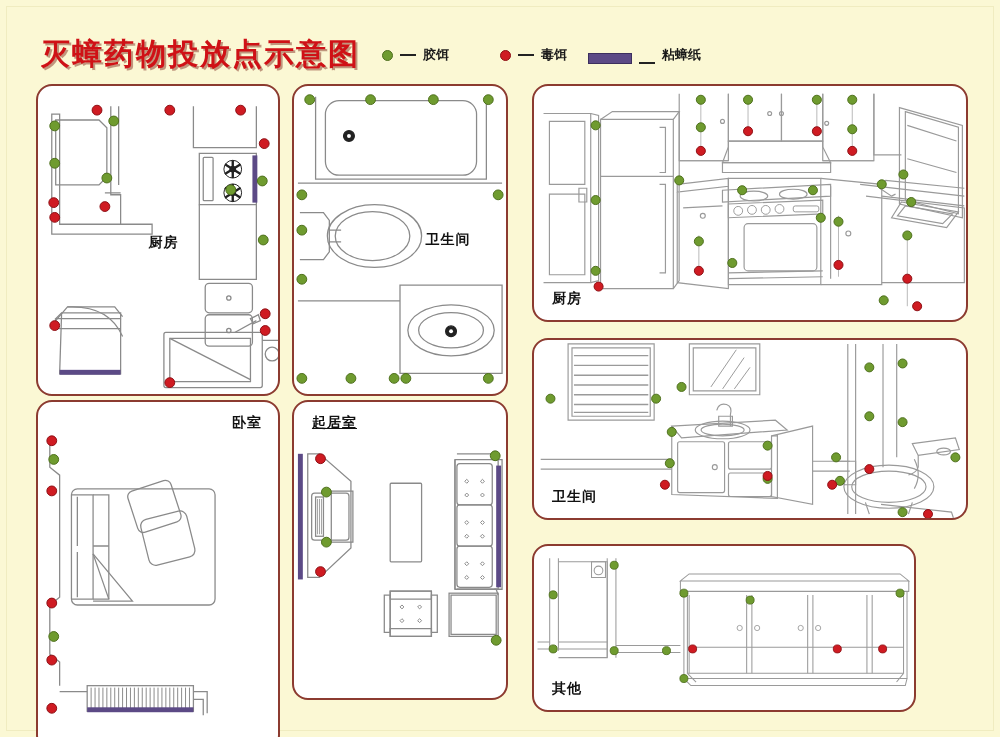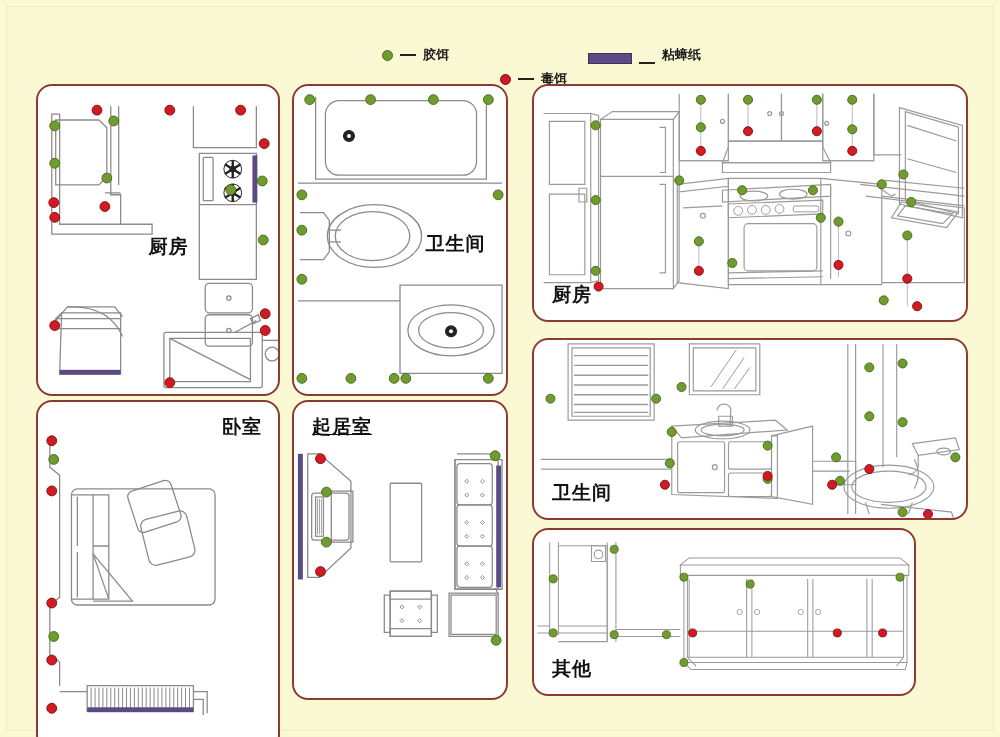--- a/index.html
+++ b/index.html
@@ -61,42 +61,43 @@
   
   .panel {
     position: absolute;
     background: #ffffff;
     border: 2px solid #8c3b30;
     border-radius: 16px;
     overflow: hidden;
   }
   .panel-label {
     position: absolute;
-    font-size: 19px; font-weight: bold; color: #111;
+    font-size: 14px; font-weight: bold; color: #111;
     letter-spacing: 1px;
     white-space: nowrap;
   }
   .svg-layer { position: absolute; inset: 0; width: 100%; height: 100%; }
 
   
 </style>
 </head>
 <body>
 
 <div id="poster">
 
   <div id="header">
+    <div id="title">灭蟑药物投放点示意图</div>
 
     <div class="legend-item" style="left:382px;text-align:right;">
       <span class="legend-dot" style="background:#6f9b2f;border:1px solid #4e6f1d;"></span>
       <span class="legend-dash"></span>
       <span>胶饵</span>
     </div>
 
-    <div class="legend-item" style="left:500px;margin-top:24px;">
+    <div class="legend-item" style="left:500px;">
       <span class="legend-dot" style="background:#cf1b22;border:1px solid #8d0f14;"></span>
       <span class="legend-dash"></span>
       <span>毒饵</span>
     </div>
 
     <div class="legend-item" style="left:588px;align-items:flex-end;">
       <span class="legend-bar"></span>
       <span class="legend-dash"></span>
       <span>粘蟑纸</span>
     </div>
@@ -511,21 +512,21 @@
         <circle cx="131" cy="148" r="4.6" fill="#cf1b22" stroke="#8d0f14"></circle>
         <circle cx="236" cy="140" r="0" fill="none"></circle>
         <circle cx="236" cy="139" r="4.6" fill="#cf1b22" stroke="#8d0f14"></circle>
         <circle cx="302" cy="148" r="4.6" fill="#cf1b22" stroke="#8d0f14"></circle>
         <circle cx="400" cy="178" r="4.6" fill="#cf1b22" stroke="#8d0f14"></circle>
       </g>
     </svg>
     <div class="panel-label" style="left:18px; bottom:12px;">卫生间</div>
   </div>
 
-  <div class="panel" style="left:532px; top:528px; width:384px; height:168px;">
+  <div class="panel" style="left:532px; top:544px; width:384px; height:168px;">
     <svg class="svg-layer" viewBox="0 0 436 168">
       <g fill="none" stroke="#9a9a9a" stroke-width="1.2">
 
         <path d="M18 4 L18 110 M28 4 L28 110"></path>
         <path d="M28 8 L84 8 L84 118 L28 118"></path>
         <path d="M84 4 L84 118 M94 4 L94 118"></path>
         <path d="M4 100 L18 100 M4 108 L18 108"></path>
         <path d="M28 100 L84 100 M28 108 L84 108"></path>
         <path d="M94 104 L168 104 M94 112 L168 112"></path>
 

